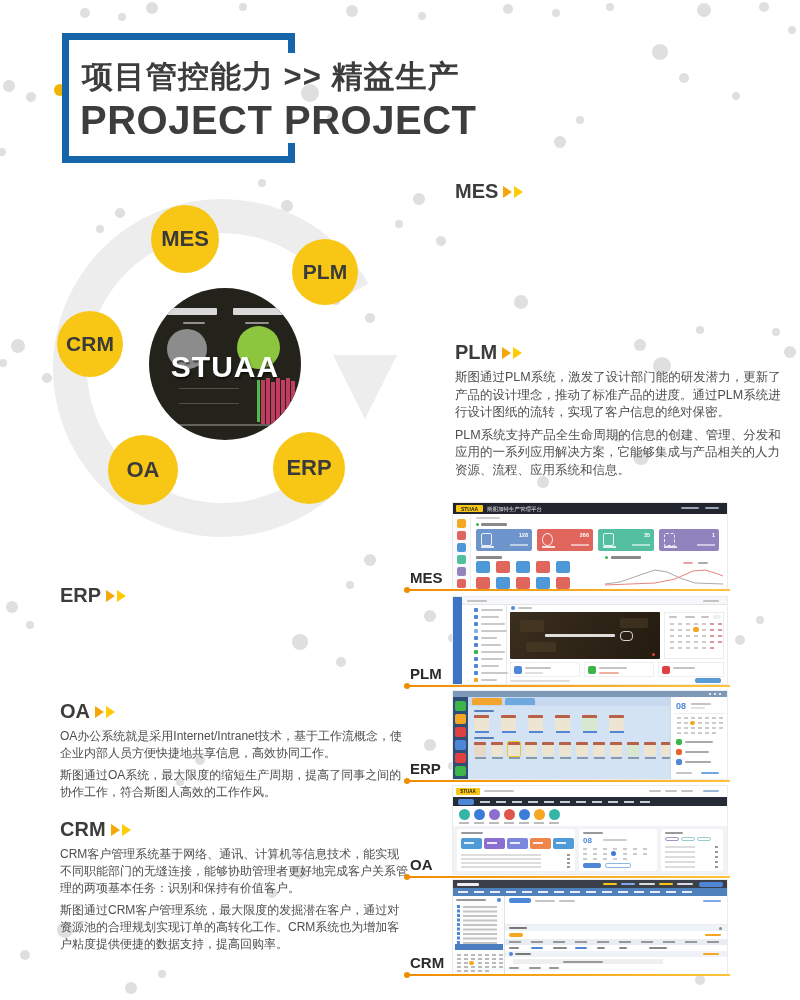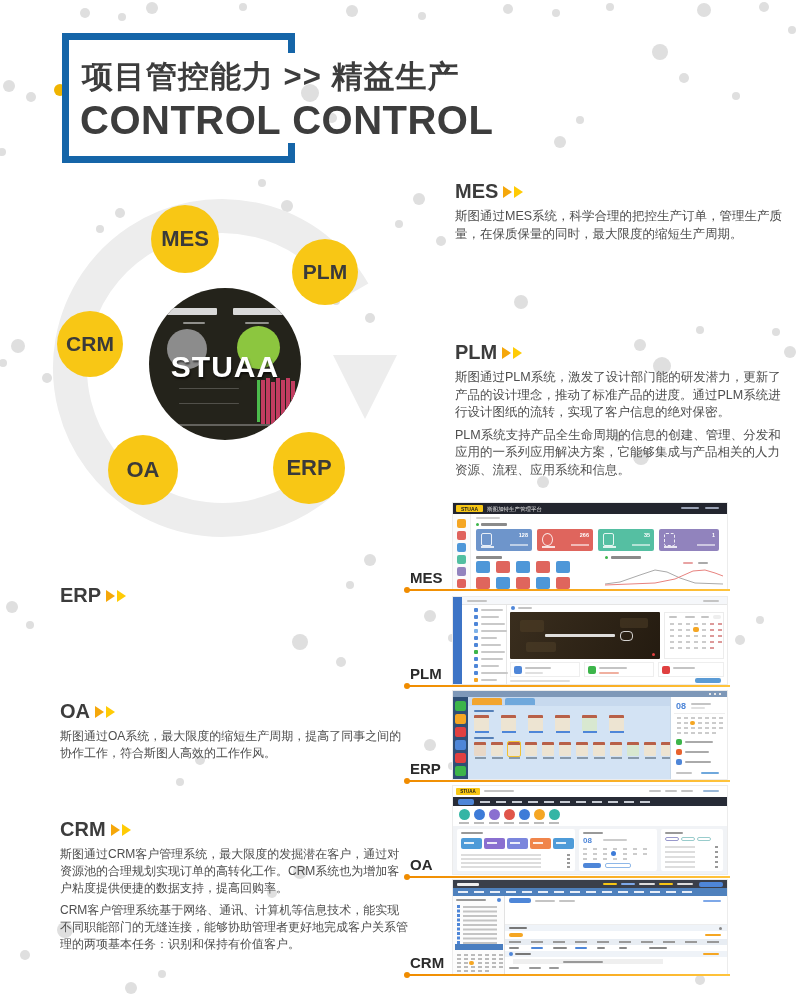--- a/index.html
+++ b/index.html
@@ -135,21 +135,21 @@
     <circle cx="700" cy="980" r="5"></circle>
       <circle cx="660" cy="958" r="4"></circle>
     <circle cx="200" cy="760" r="5"></circle>
       <circle cx="180" cy="782" r="4"></circle>
   </g>
   <circle cx="60" cy="90" r="6" fill="#F0B400"></circle>
 </svg>
 
 <div class="title-frame"></div>
 <div class="title-cn">项目管控能力 &gt;&gt; 精益生产</div>
-<div class="title-en">CONTROL CONTROL</div>
+<div class="title-en">PROJECT PROJECT</div>
 
 <div class="diagram">
   <svg class="abs" width="410" height="370" viewBox="0 0 410 370" style="left:0;top:0;">
     <path d="M 279.7 299.4 A 152 152 0 1 1 313.6 107" fill="none" stroke="#EDEDED" stroke-width="34"></path>
     <polygon points="293,170 357,170 325,234" fill="#EDEDED"></polygon>
   </svg>
 
   <div class="center-circle">
     <div class="cc-bar" style="left:18px;top:20px;width:50px;height:7px;"></div>
     <div class="cc-bar" style="left:84px;top:20px;width:52px;height:7px;"></div>
@@ -179,21 +179,20 @@
   <div class="bubble" style="left:68px;top:250px;width:70px;height:70px;font-size:22px;">OA</div>
   <div class="bubble" style="left:233px;top:247px;width:72px;height:72px;font-size:22px;">ERP</div>
 </div>
 
 <div class="sec col-r" style="left:455px;top:180px;">
   <div class="sec-h">
     <span>MES</span>
     <span class="tri"></span>
       <span class="tri t2"></span>
   </div>
-  <p>斯图通过MES系统，科学合理的把控生产订单，管理生产质量，在保质保量的同时，最大限度的缩短生产周期。</p>
 </div>
 
 <div class="sec col-r" style="left:455px;top:341px;">
   <div class="sec-h">
     <span>PLM</span>
     <span class="tri"></span>
       <span class="tri t2"></span>
   </div>
   <p>斯图通过PLM系统，激发了设计部门能的研发潜力，更新了产品的设计理念，推动了标准产品的进度。通过PLM系统进行设计图纸的流转，实现了客户信息的绝对保密。</p>
   <p>PLM系统支持产品全生命周期的信息的创建、管理、分发和应用的一系列应用解决方案，它能够集成与产品相关的人力资源、流程、应用系统和信息。</p>
@@ -206,31 +205,32 @@
       <span class="tri t2"></span>
   </div>
 </div>
 
 <div class="sec col-l" style="left:60px;top:700px;">
   <div class="sec-h">
     <span>OA</span>
     <span class="tri"></span>
       <span class="tri t2"></span>
   </div>
+  <p>OA办公系统就是采用Internet/Intranet技术，基于工作流概念，使企业内部人员方便快捷地共享信息，高效协同工作。</p>
   <p>斯图通过OA系统，最大限度的缩短生产周期，提高了同事之间的协作工作，符合斯图人高效的工作作风。</p>
 </div>
 
 <div class="sec col-l" style="left:60px;top:818px;">
   <div class="sec-h">
     <span>CRM</span>
     <span class="tri"></span>
       <span class="tri t2"></span>
   </div>
+  <p>CRM客户管理系统基于网络、通讯、计算机等信息技术，能实现不同职能部门的无缝连接，能够协助管理者更好地完成客户关系管理的两项基本任务：识别和保持有价值客户。</p>
   <p>斯图通过CRM客户管理系统，最大限度的发掘潜在客户，通过对资源池的合理规划实现订单的高转化工作。CRM系统也为增加客户粘度提供便捷的数据支持，提高回购率。</p>
-  <p>CRM客户管理系统基于网络、通讯、计算机等信息技术，能实现不同职能部门的无缝连接，能够协助管理者更好地完成客户关系管理的两项基本任务：识别和保持有价值客户。</p>
 </div>
 
 <div class="shot-label" style="top:569px;">MES</div>
 <div class="shot-line" style="top:589px;"></div>
 <div class="shot-label" style="top:665px;">PLM</div>
 <div class="shot-line" style="top:685px;"></div>
 <div class="shot-label" style="top:760px;">ERP</div>
 <div class="shot-line" style="top:780px;"></div>
 <div class="shot-label" style="top:856px;">OA</div>
 <div class="shot-line" style="top:876px;"></div>

